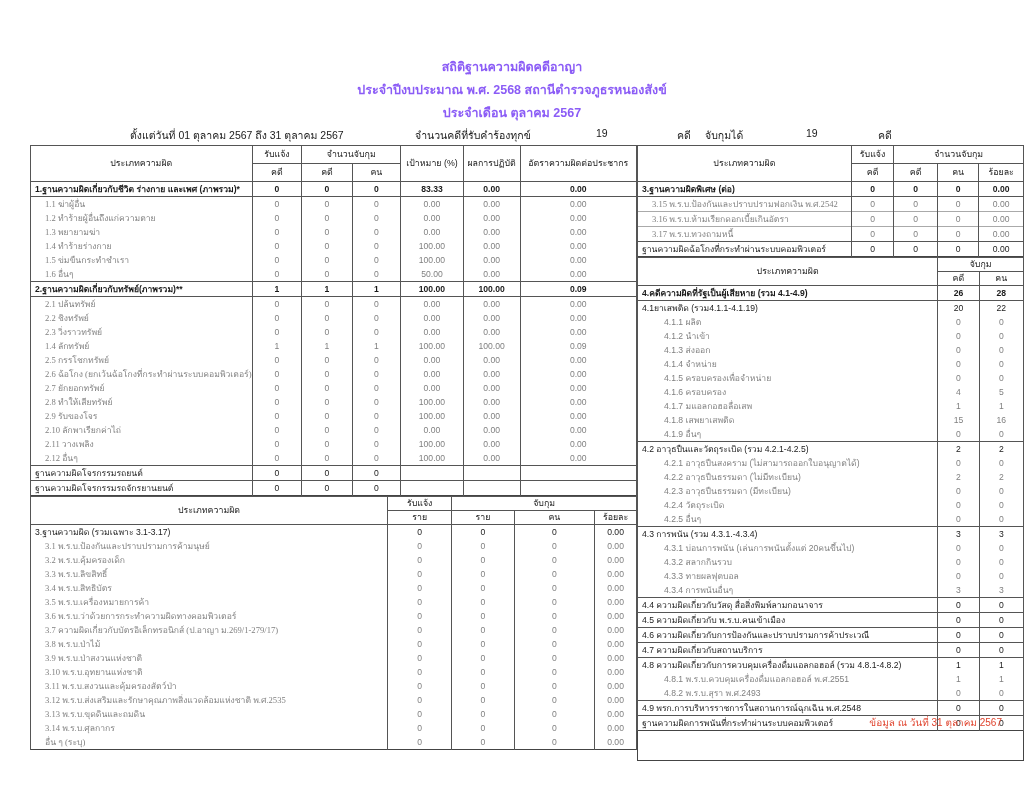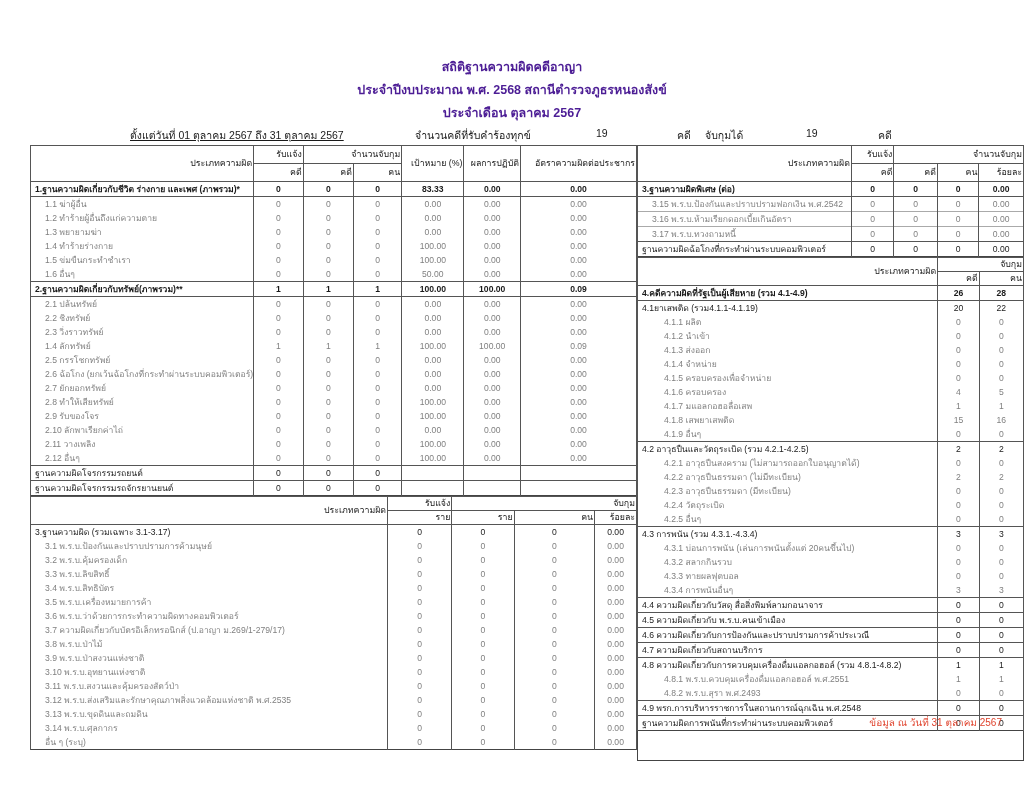--- a/index.html
+++ b/index.html
@@ -1,36 +1,36 @@
 <!DOCTYPE html>
 <html><head>
 <meta charset="utf-8">
 <style>
   html,body{margin:0;padding:0;background:#ffffff;}
   body{font-family:"Liberation Sans","DejaVu Sans",sans-serif;color:#222;}
   .page{position:relative;width:1024px;height:791px;background:#fff;overflow:hidden;}
-  .titles{text-align:center;padding-top:56px;font-weight:bold;font-size:12.5px;line-height:23px;color:#4c1d95;}
+  .titles{text-align:center;padding-top:56px;font-weight:bold;font-size:12.5px;line-height:23px;color:#8b5cf6;}
   .meta{position:relative;height:20px;font-size:10.5px;color:#1a1a1a;}
   .meta span{position:absolute;top:2px;white-space:nowrap;}
-  .m-range{left:130px;text-decoration:underline;}
+  .m-range{left:130px;}
   .m-clabel{left:415px;}
   .m-cval{left:596px;}
   .m-unit1{left:677px;}
   .m-alabel{left:705px;font-family:Liberation Mono, monospace;}
   .m-aval{left:806px;}
   .m-unit2{left:878px;}
   .tables{display:flex;align-items:flex-start;margin-left:30px;}
   .stack{display:flex;flex-direction:column;}
   table{border-collapse:collapse;table-layout:fixed;font-size:8.6px;color:#1a1a1a;}
   table{border:1.5px solid #444;}
-  th{border:1px solid #555;font-weight:normal;text-align:right;white-space:normal;line-height:1.15;padding:0 1px;font-size:8.8px;}
+  th{border:1px solid #555;font-weight:normal;text-align:center;white-space:normal;line-height:1.15;padding:0 1px;font-size:8.8px;}
   td{border-left:1px solid #555;border-right:1px solid #555;padding:0;overflow:hidden;}
   .lbl{text-align:left;padding-left:4px;white-space:nowrap;}
   .val{text-align:center;white-space:nowrap;}
-  .ind1{padding-left:14px;}
+  .ind1{padding-left:14px;font-family:Liberation Serif, serif;}
   .ind2{padding-left:26px;}
   .row-bold td{font-weight:bold;border-top:1px solid #555;border-bottom:1px solid #555;}
   .row-main td{border-top:1px solid #555;}
   .row-subline td{color:#808080;border-top:1px solid #aaa;}
   .row-sub td{color:#808080;}
   .t-lu thead tr{height:18px;}  .t-lu tbody tr{height:13.7px;}
   .t-ll thead tr{height:14px;}  .t-ll tbody tr{height:13.75px;}
   .t-ru thead tr{height:18px;}  .t-ru tbody tr{height:14px;}
   .t-rl thead tr{height:14px;}  .t-rl tbody tr{height:13.1px;}
   .empty-box{width:385px;height:29px;border:1.5px solid #444;border-top:none;}

